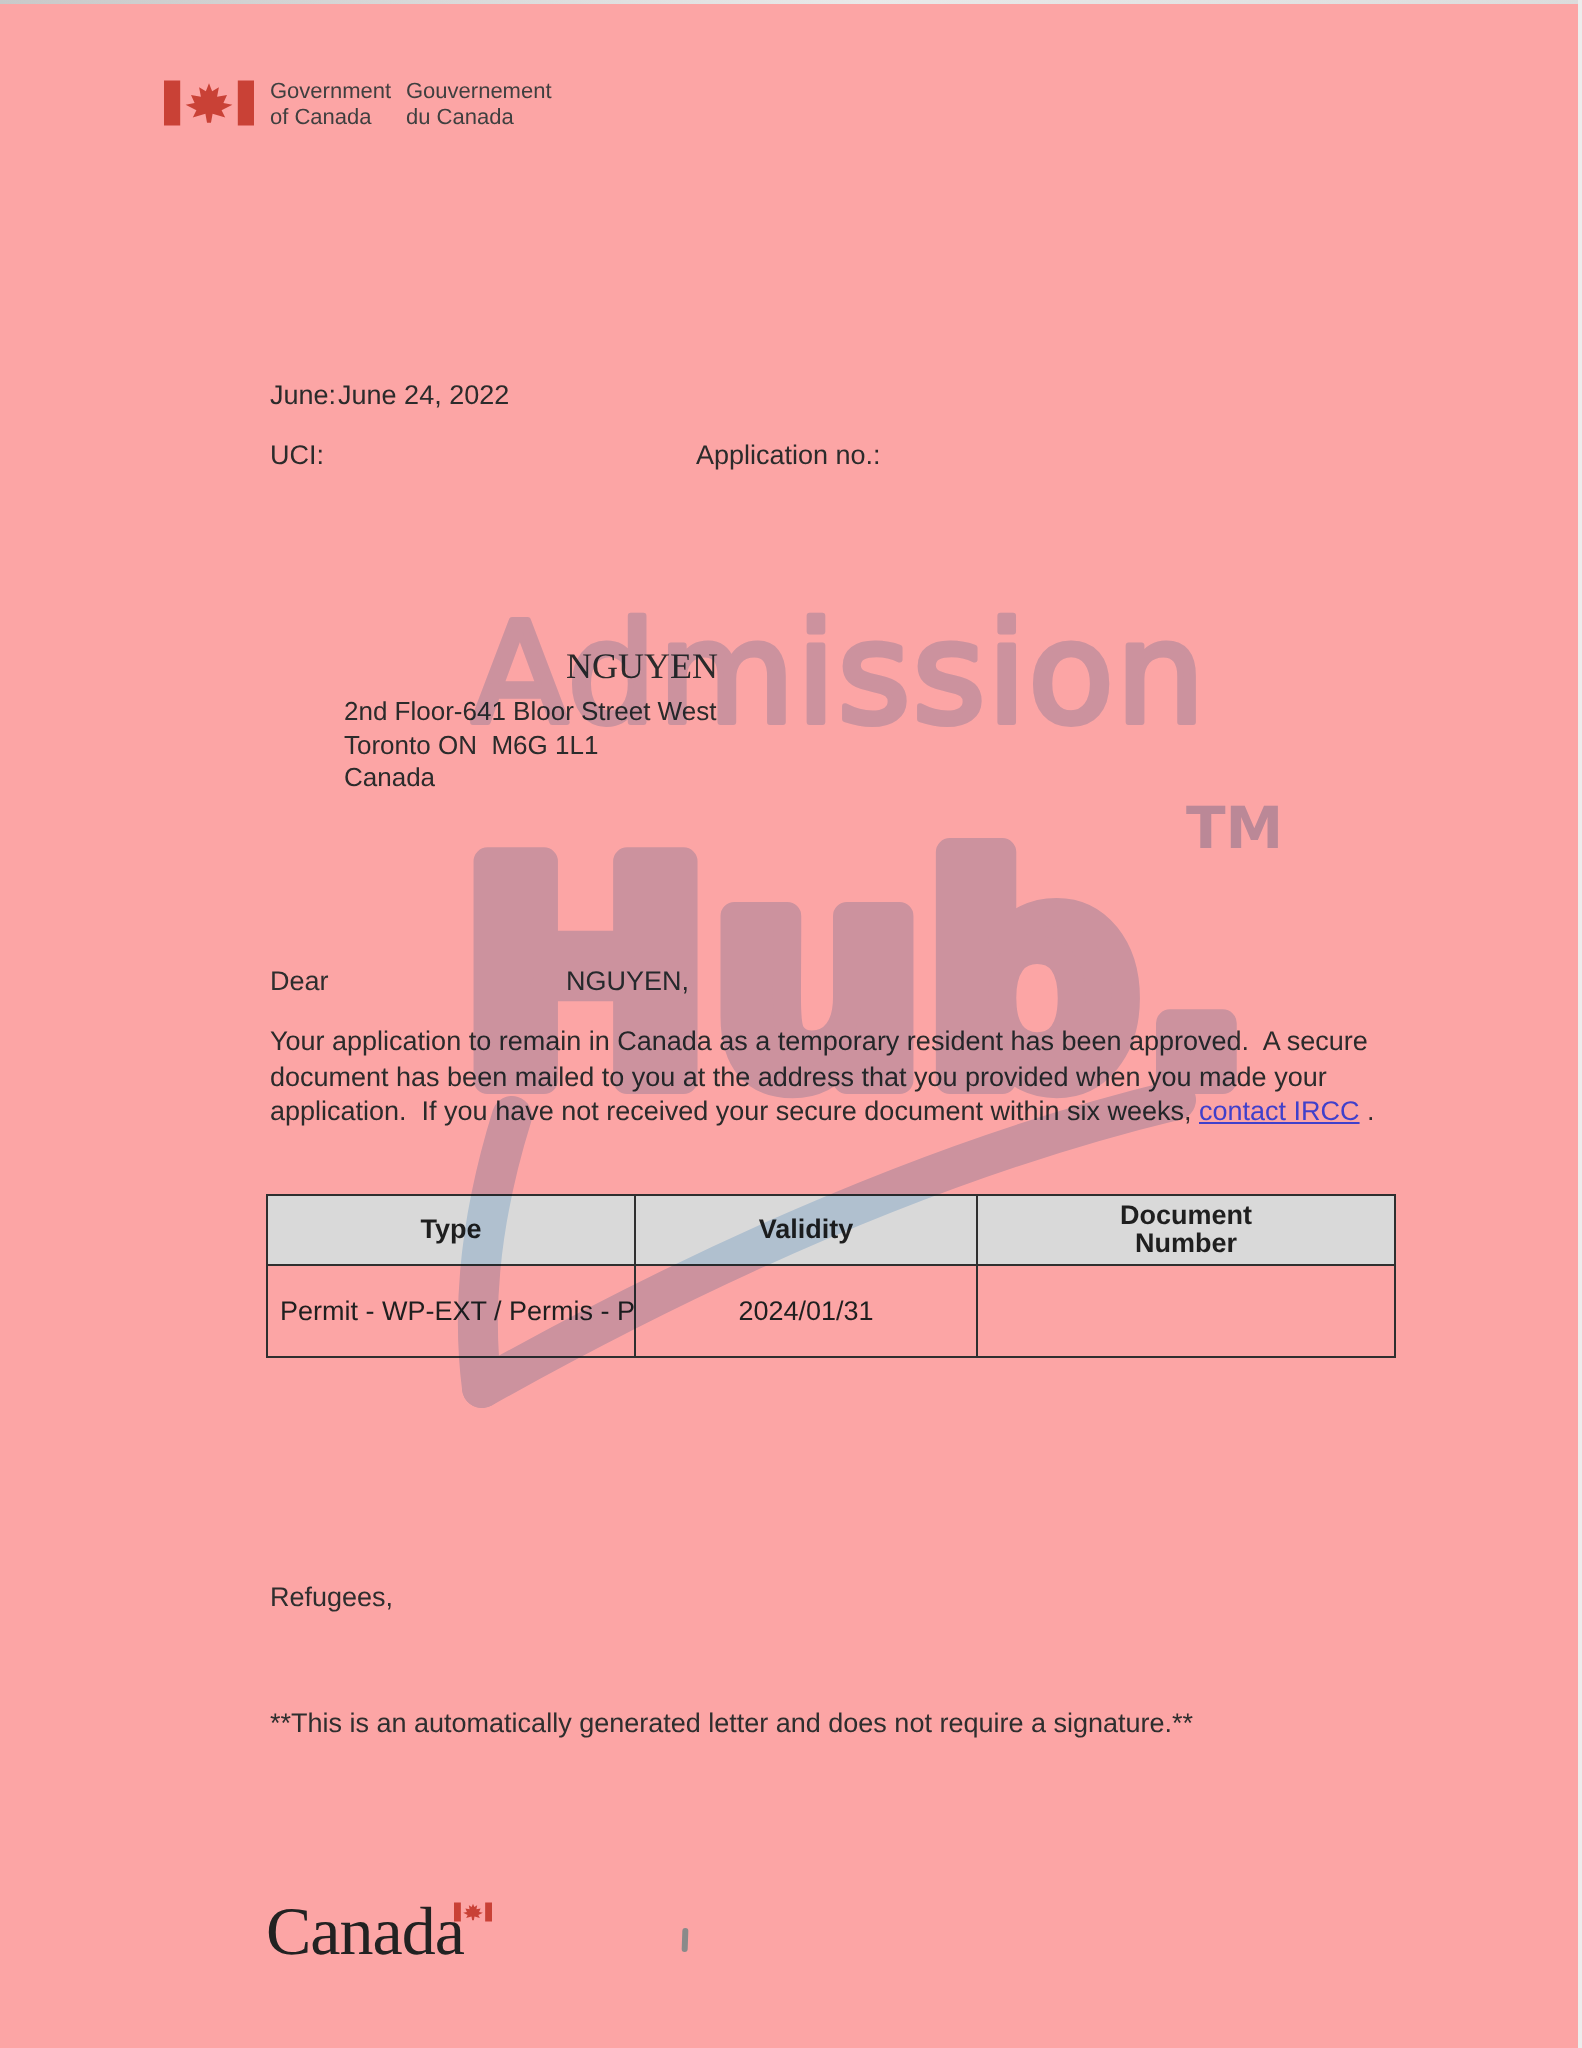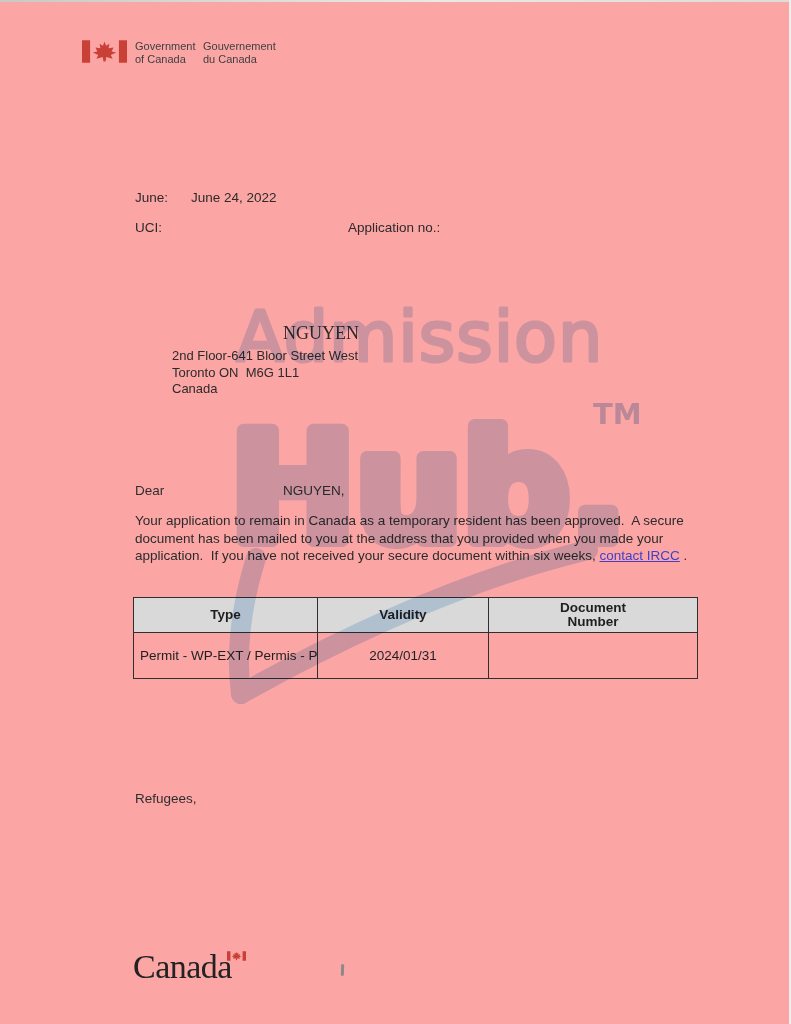--- a/index.html
+++ b/index.html
@@ -11,21 +11,21 @@
   .scan-top-edge{left:0;top:0;width:791px;height:2px;background:linear-gradient(to right,#c9c9c9,#e9e9e9 55%,#dcdcdc);}
   .scan-right-edge{right:0;top:0;width:2px;height:1024px;background:#ededed;}
 
   
   .fip-flag{left:82px;top:40px;width:45px;height:23px;}
   .fip-en{left:135px;top:40px;font-size:11px;line-height:13px;color:#3f3f3f;}
   .fip-fr{left:203px;top:40px;font-size:11px;line-height:13px;color:#3f3f3f;}
 
   
   .date-line{left:135px;top:190px;font-size:13.5px;color:#2b2b2b;}
-  .date-line .val{margin-left:23px;}
+  .date-line .val{margin-left:1px;}
   .uci-line{left:135px;top:220px;font-size:13.5px;color:#2b2b2b;}
   .app-line{left:348px;top:220px;font-size:13.5px;color:#2b2b2b;}
 
   
   .recipient-name{left:283px;top:323px;font-size:18px;color:#2b2b2b;font-family:Liberation Serif, serif;}
   .recipient-address{left:172px;top:348px;font-size:13px;line-height:16.5px;color:#2b2b2b;white-space:pre;}
 
   
   .dear-label{left:135px;top:483px;font-size:13.5px;}
   .dear-name{left:283px;top:483px;font-size:13.5px;}
@@ -113,20 +113,21 @@
     </tr>
     <tr>
       <td class="cell-type">Permit - WP-EXT / Permis - PT-PF</td>
       <td class="cell-validity">2024/01/31</td>
       <td></td>
     </tr>
   </tbody>
     </table>
 
   <div class="abs sincerely">Refugees,</div>
+  <div class="abs auto-note">**This is an automatically generated letter and does not require a signature.**</div>
 
   <div class="abs wordmark">Canada</div>
   <svg class="abs wordmark-flag" viewBox="0 0 100 50">
     <rect class="flag-red" x="0" y="0" width="18" height="50"></rect>
     <rect class="flag-red" x="82" y="0" width="18" height="50"></rect>
     <path class="flag-red" d="M50 3 L53.5 12 L61 7.5 L59 18 L70 16 L66 25 L76 27 L64 33 L68 41 L54 37 L52.2 47 L47.8 47 L46 37 L32 41 L36 33 L24 27 L34 25 L30 16 L41 18 L39 7.5 L46.5 12 Z"></path>
   </svg>
   <div class="abs stray-mark"></div>
 
   <svg class="abs watermark" viewBox="0 0 791 1024">

